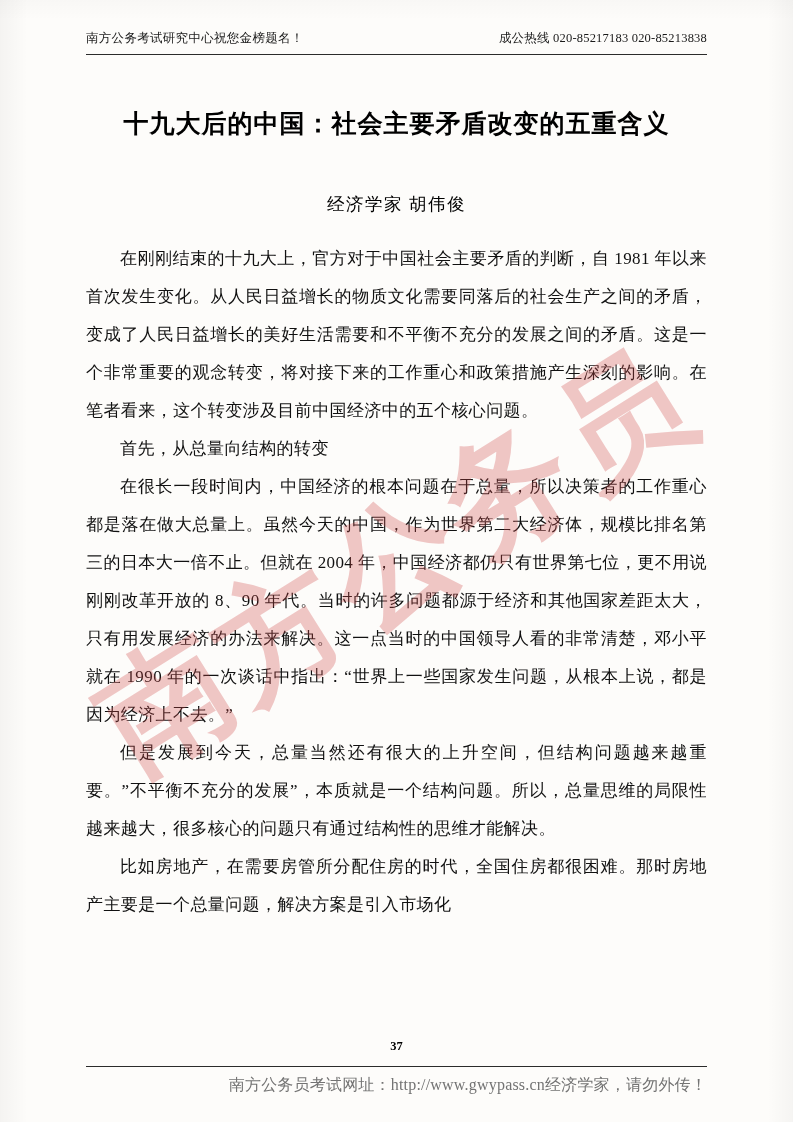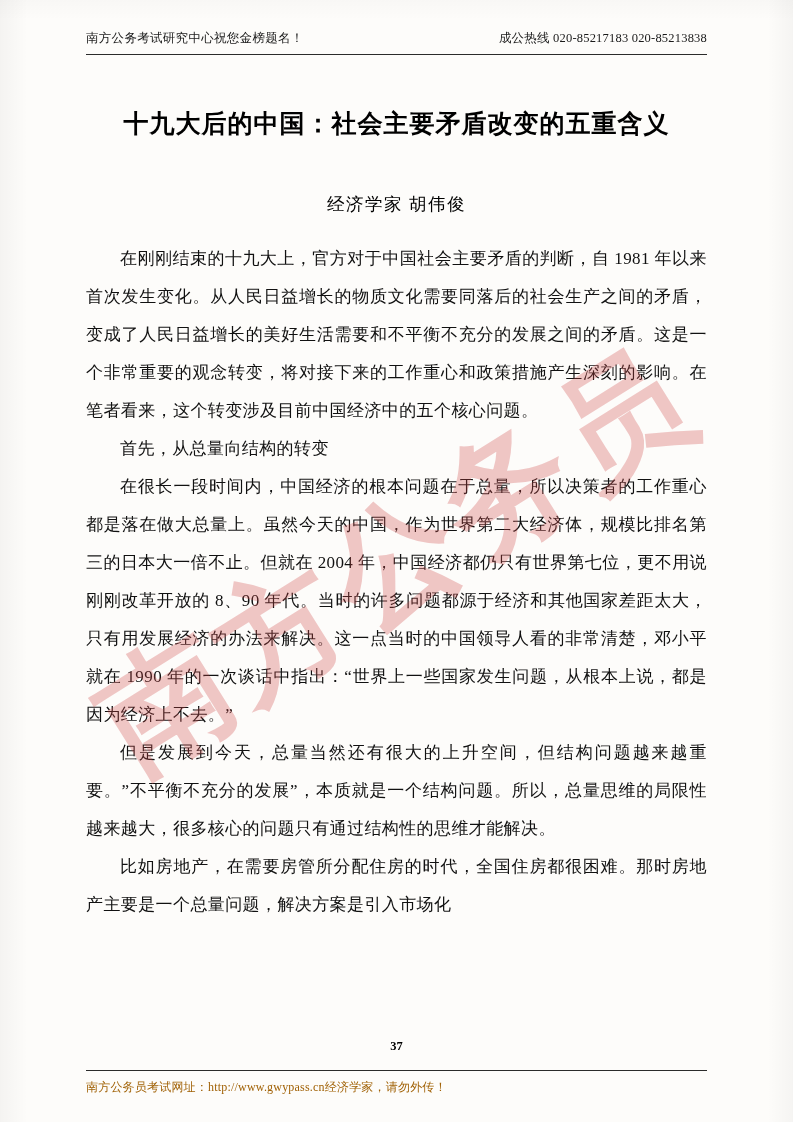--- a/index.html
+++ b/index.html
@@ -122,23 +122,23 @@
     bottom: 26px;
     z-index: 6;
   }
   .footer-rule {
     border-top: 1px solid #2b2b2b;
     height: 0;
     margin-bottom: 8px;
   }
   .footer-row {
     display: flex;
-    justify-content: flex-start;
-    font-size: 12px;
-    color: #a16207;
+    justify-content: flex-end;
+    font-size: 16px;
+    color: #737373;
     letter-spacing: 0.2px;
   }
   .footer-left {
     font-family: "Liberation Serif", serif;
   }
 </style>
 </head>
 <body>
 
 <div class="page">

